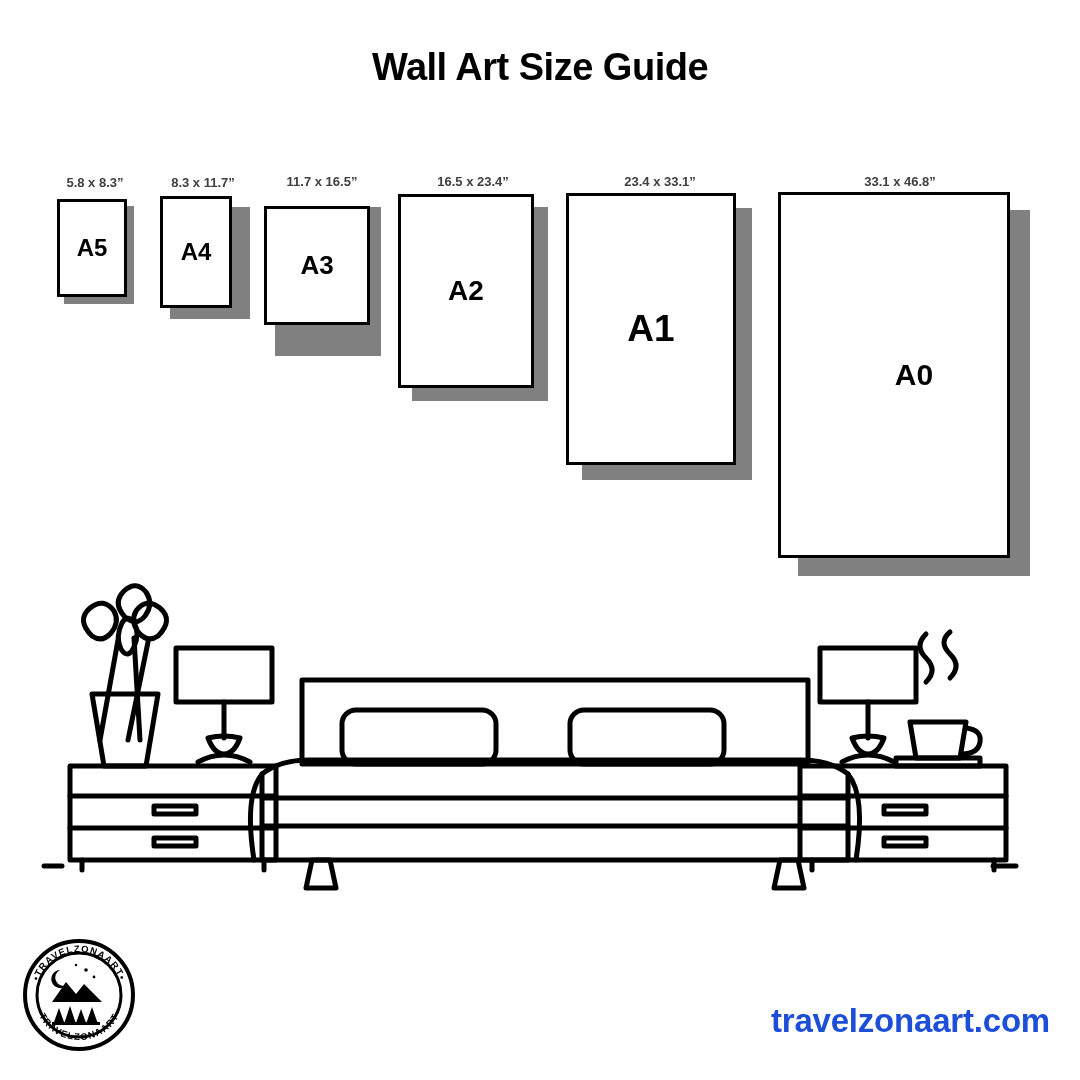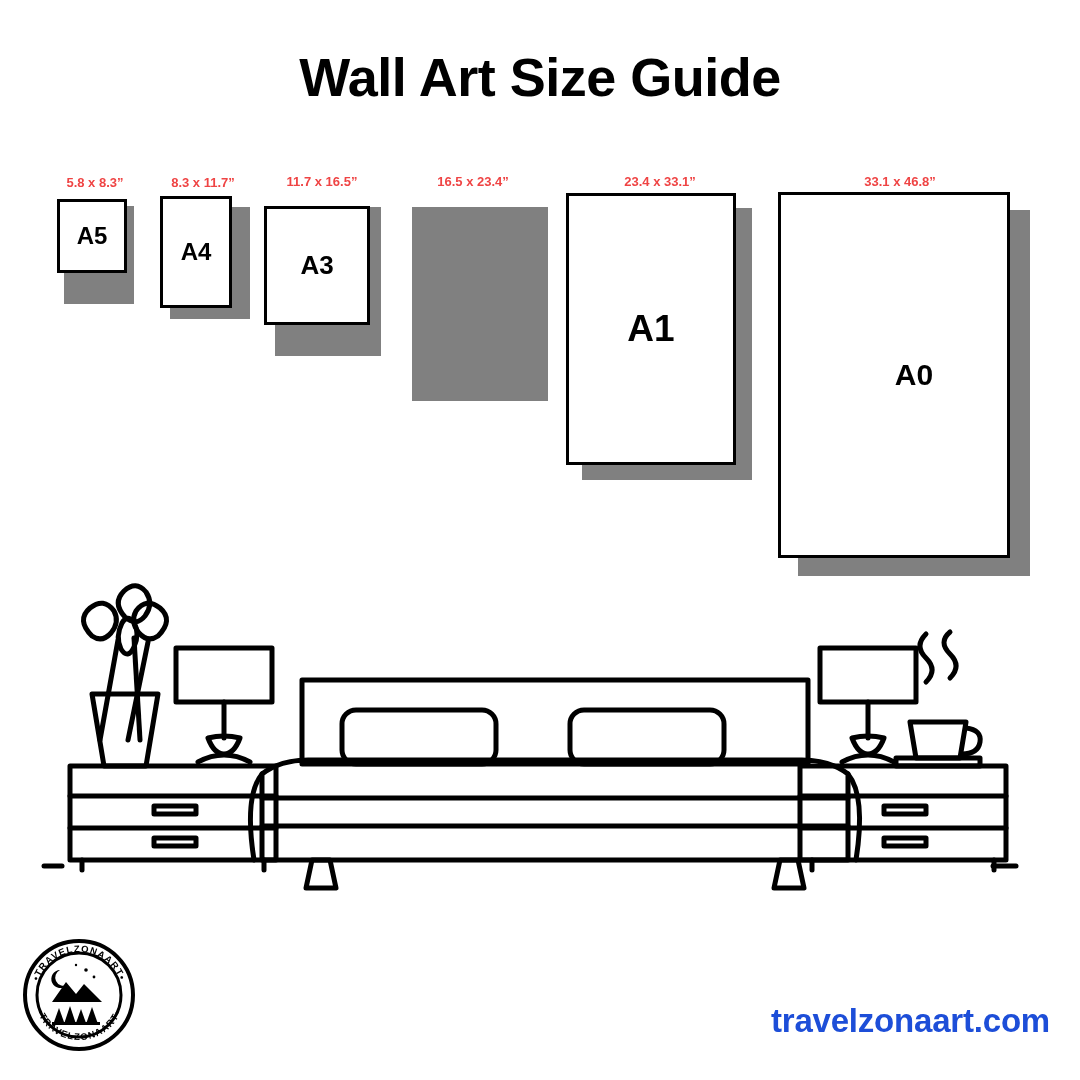--- a/index.html
+++ b/index.html
@@ -15,21 +15,21 @@
     width: 1080px; height: 1080px;
     background: #ffffff;
   }
 
   
   .title {
     position: absolute;
     left: 0; top: 46px;
     width: 1080px;
     text-align: center;
-    font-size: 54px;
+    font-size: 38px;
     font-weight: 700;
     letter-spacing: -0.5px;
     color: #000000;
   }
 
   
   .frames {
     position: absolute;
     left: 0; top: 170px;
     width: 1080px; height: 420px;
@@ -37,21 +37,21 @@
   .frame-wrap {
     position: absolute;
   }
   .frame-label {
     position: absolute;
     left: 0;
     width: 100%;
     text-align: center;
     font-size: 13px;
     font-weight: 700;
-    color: #ef4444;
+    color: #404040;
     white-space: nowrap;
   }
   .frame-shadow {
     position: absolute;
     background: #808080;
   }
   .frame-box {
     position: absolute;
     background: #ffffff;
     border: 3px solid #000000;
@@ -92,21 +92,21 @@
 
 <div id="stage">
 
   <div class="title">Wall Art Size Guide</div>
 
   <div class="frames">
 
     <div class="frame-wrap" style="left:50px; top:0px; width:90px; height:130px;">
       <div class="frame-label" style="top:5px;">5.8 x 8.3”</div>
       <div class="frame-shadow" style="left:14px; top:36px; width:70px; height:98px;"></div>
-      <div class="frame-box" style="left:7px; top:29px; width:70px; height:74px;">
+      <div class="frame-box" style="left:7px; top:29px; width:70px; height:98px;">
         <span class="frame-name" style="font-size:24px;">A5</span>
       </div>
     </div>
 
     <div class="frame-wrap" style="left:148px; top:0px; width:110px; height:155px;">
       <div class="frame-label" style="top:5px;">8.3 x 11.7”</div>
       <div class="frame-shadow" style="left:22px; top:37px; width:80px; height:112px;"></div>
       <div class="frame-box" style="left:12px; top:26px; width:72px; height:112px;">
         <span class="frame-name" style="font-size:24px;">A4</span>
       </div>
@@ -116,20 +116,23 @@
       <div class="frame-label" style="top:4px;">11.7 x 16.5”</div>
       <div class="frame-shadow" style="left:23px; top:37px; width:106px; height:149px;"></div>
       <div class="frame-box" style="left:12px; top:36px; width:106px; height:119px;">
         <span class="frame-name" style="font-size:26px;">A3</span>
       </div>
     </div>
 
     <div class="frame-wrap" style="left:384px; top:0px; width:178px; height:260px;">
       <div class="frame-label" style="top:4px;">16.5 x 23.4”</div>
       <div class="frame-shadow" style="left:28px; top:37px; width:136px; height:194px;"></div>
+      <div class="frame-box" style="left:14px; top:24px; width:136px; height:194px;">
+        <span class="frame-name" style="font-size:28px;">A2</span>
+      </div>
     </div>
 
     <div class="frame-wrap" style="left:552px; top:0px; width:216px; height:330px;">
       <div class="frame-label" style="top:4px;">23.4 x 33.1”</div>
       <div class="frame-shadow" style="left:30px; top:38px; width:170px; height:272px;"></div>
       <div class="frame-box" style="left:14px; top:23px; width:170px; height:272px;">
         <span class="frame-name" style="font-size:37px;">A1</span>
       </div>
     </div>
 

